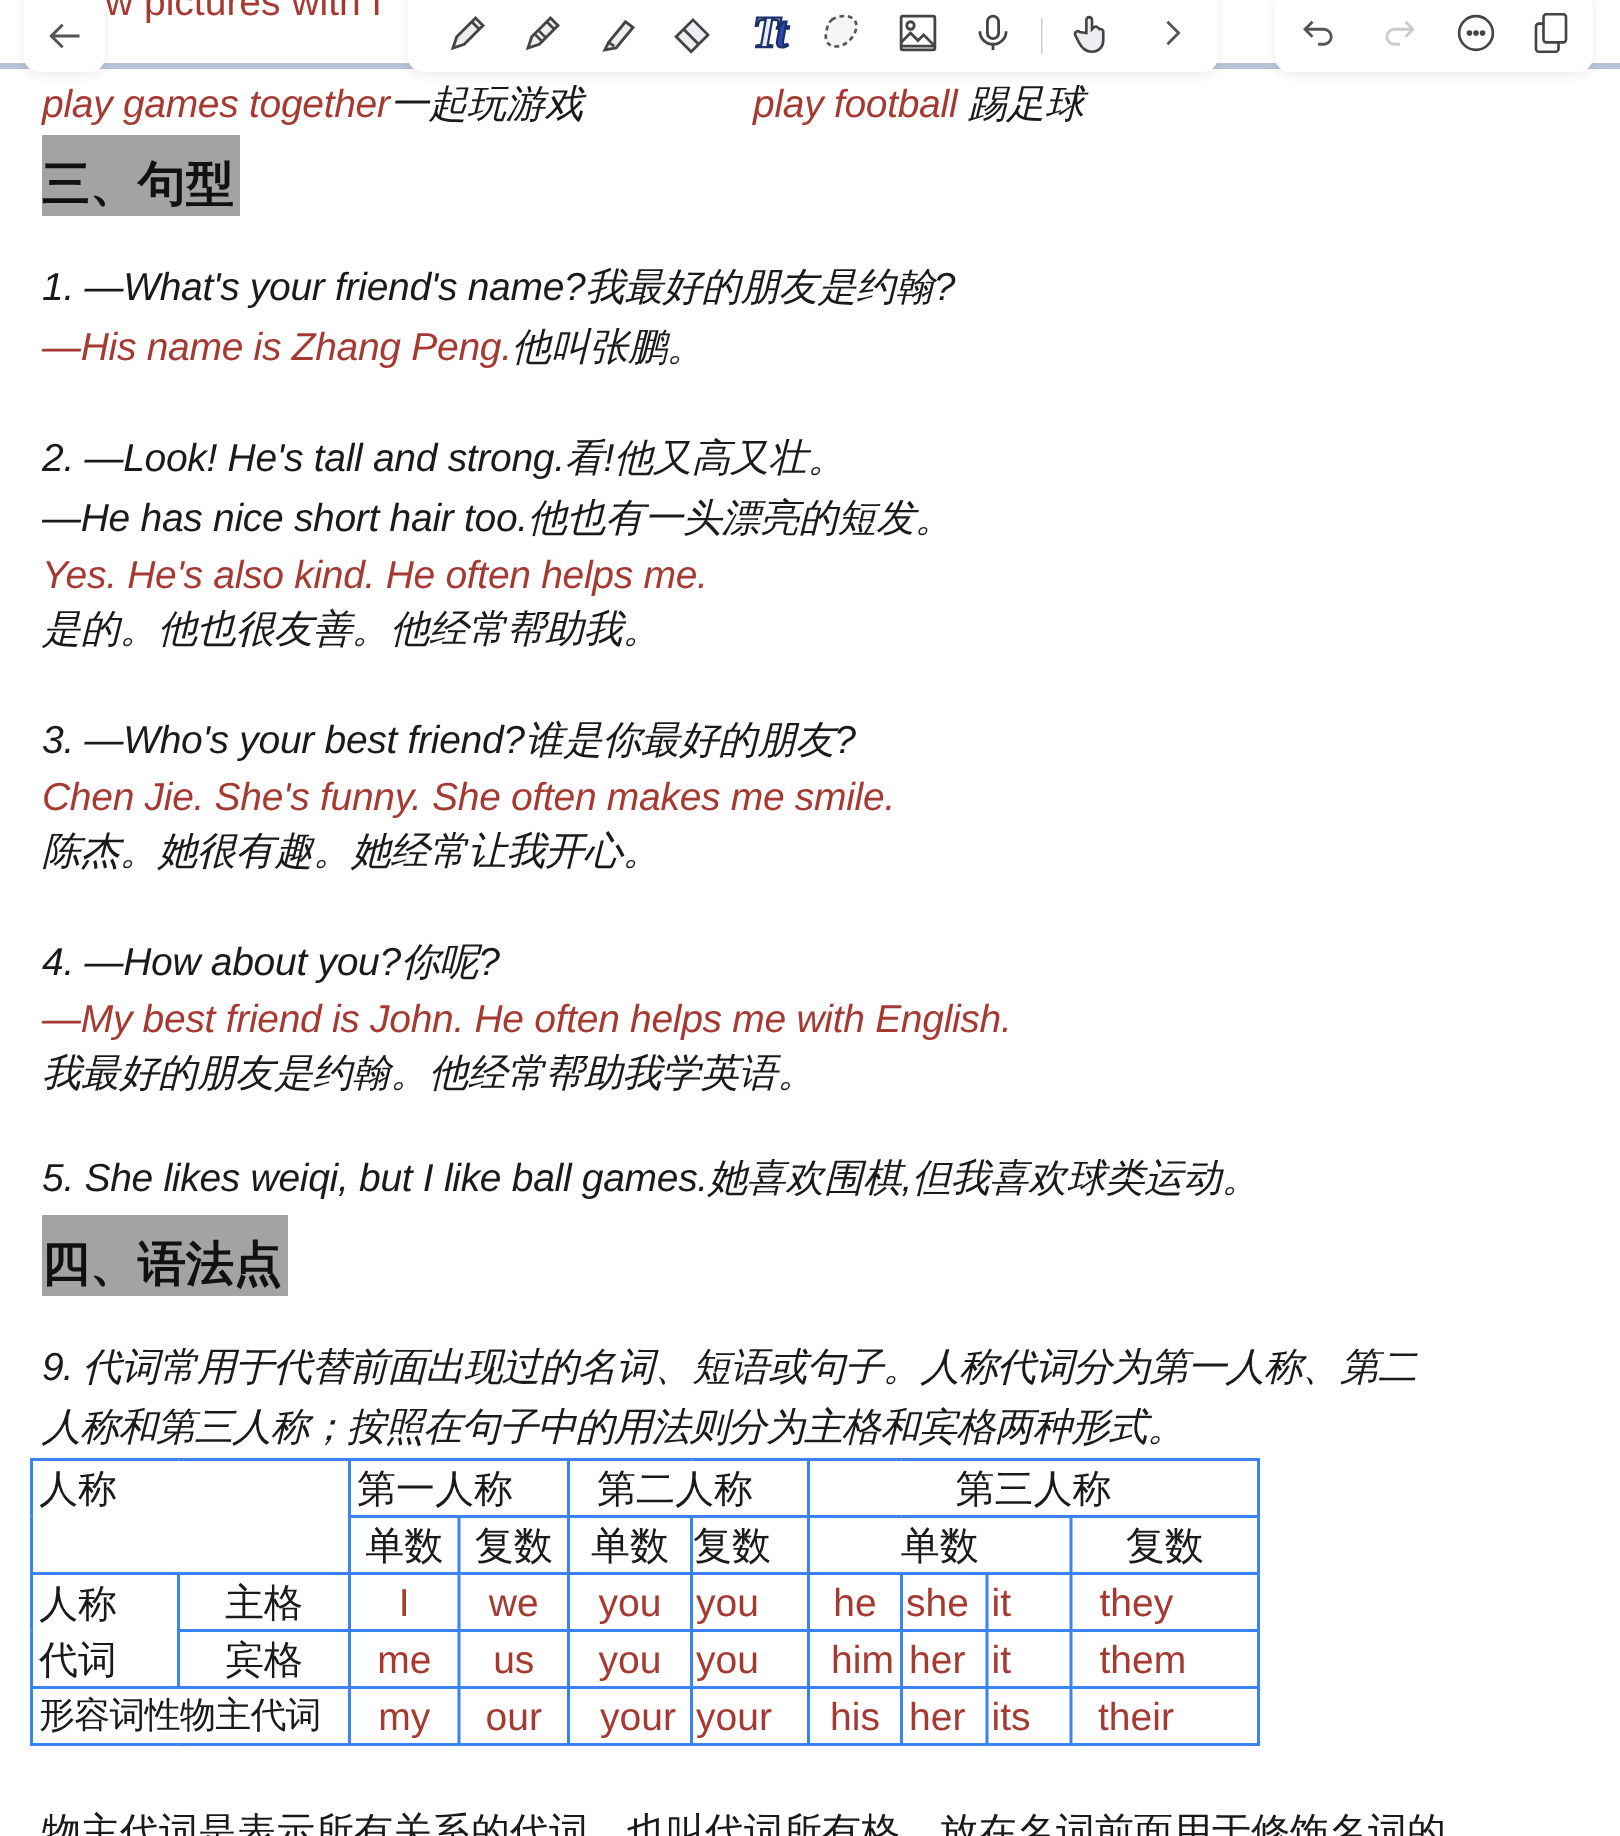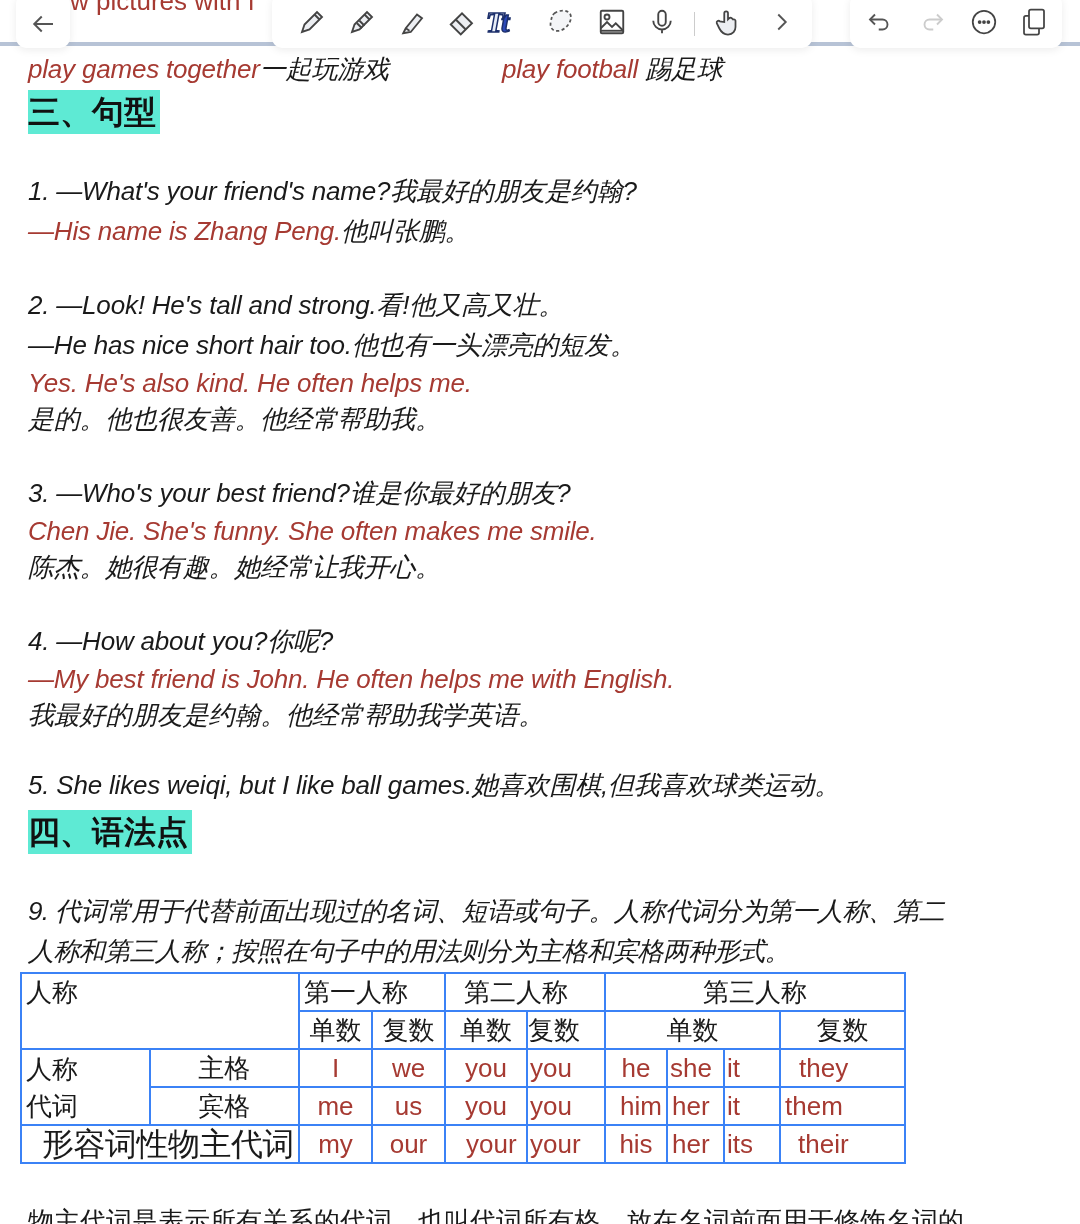--- a/index.html
+++ b/index.html
@@ -9,21 +9,21 @@
     font-family:"Liberation Sans","DejaVu Sans",sans-serif;
     color:#1a1a1a;
   }
   .red { color:#a63a32; }
   .line {
     position:absolute; left:28px; font-size:26px; line-height:34px;
     white-space:nowrap; letter-spacing:-0.2px;font-style:italic;
   }
   .heading {
     position:absolute; left:28px; font-size:32px; font-weight:bold;
-    background:#5eead4; padding:2px 4px 2px 0; line-height:40px;
+    background:#a3a3a3; padding:12px 4px 2px 0; line-height:40px;
     color:#111;
   }
   
   .topbar-line {
     position:absolute; left:0; top:42px; width:1080px; height:4px;
     background:#b7c3d6;
   }
   .top-fragment {
     position:absolute; left:70px; top:-14px; font-size:26px; color:#a63a32;
     white-space:nowrap;
@@ -94,21 +94,21 @@
         <path d="M5 21l2-4 9-11 4 3-9 11z"></path>
         <path d="M7 17l3 2"></path>
       </svg>
   </div>
   <div class="icon-btn" style="left:172px;top:10px;">
     <svg viewBox="0 0 24 24" fill="#eceef2" stroke="#444" stroke-width="1.5">
         <path d="M3 14l9-9 8 8-9 9z"></path>
         <path d="M7 10l8 8"></path>
       </svg>
   </div>
-  <div class="icon-btn" style="left:206px;top:10px;justify-content:center;">
+  <div class="icon-btn" style="left:222px;top:10px;justify-content:center;">
     <span class="tt"><span>T</span><span class="t2">t</span></span>
   </div>
   <div class="icon-btn" style="left:272px;top:10px;">
     <svg viewBox="0 0 24 24" fill="#f4f5f7" stroke="#555" stroke-width="1.4" stroke-dasharray="2.5 2">
         <path d="M6 5c4-3 12-3 13 2s-4 11-9 12-8-2-7-7 1-5 3-7z"></path>
       </svg>
   </div>
   <div class="icon-btn" style="left:322px;top:10px;">
     <svg viewBox="0 0 24 24" fill="none" stroke="#444" stroke-width="1.5">
         <rect x="3" y="3" width="18" height="18" rx="1"></rect>
@@ -254,24 +254,24 @@
   <tr>
     <td class="l" style="border-top:none;">代词</td>
     <td class="c">宾格</td>
     <td class="c en">me</td>
     <td class="c en">us</td>
     <td class="c en">you</td>
     <td class="l en" style="padding-left:2px">you</td>
     <td class="c en" style="padding:0 0 0 10px">him</td>
     <td class="l en" style="padding-left:4px">her</td>
     <td class="l en" style="padding-left:2px">it</td>
-    <td class="l en" style="padding-left:4px">them</td>
-  </tr>
-  <tr>
-    <td class="l" colspan="2" style="font-size:32px;letter-spacing:-0.5px;padding-left:20px;">形容词性物主代词</td>
+    <td class="l en" style="padding-left:18px">them</td>
+  </tr>
+  <tr>
+    <td class="l" colspan="2" style="font-size:24px;letter-spacing:-0.5px;padding-left:4px;">形容词性物主代词</td>
     <td class="c en">my</td>
     <td class="c en">our</td>
     <td class="c en" style="padding:0 0 0 20px;text-align:left">your</td>
     <td class="l en" style="padding-left:2px">your</td>
     <td class="c en">his</td>
     <td class="l en" style="padding-left:4px">her</td>
     <td class="l en" style="padding-left:2px">its</td>
     <td class="l en" style="padding-left:17px">their</td>
   </tr>
 </tbody>

